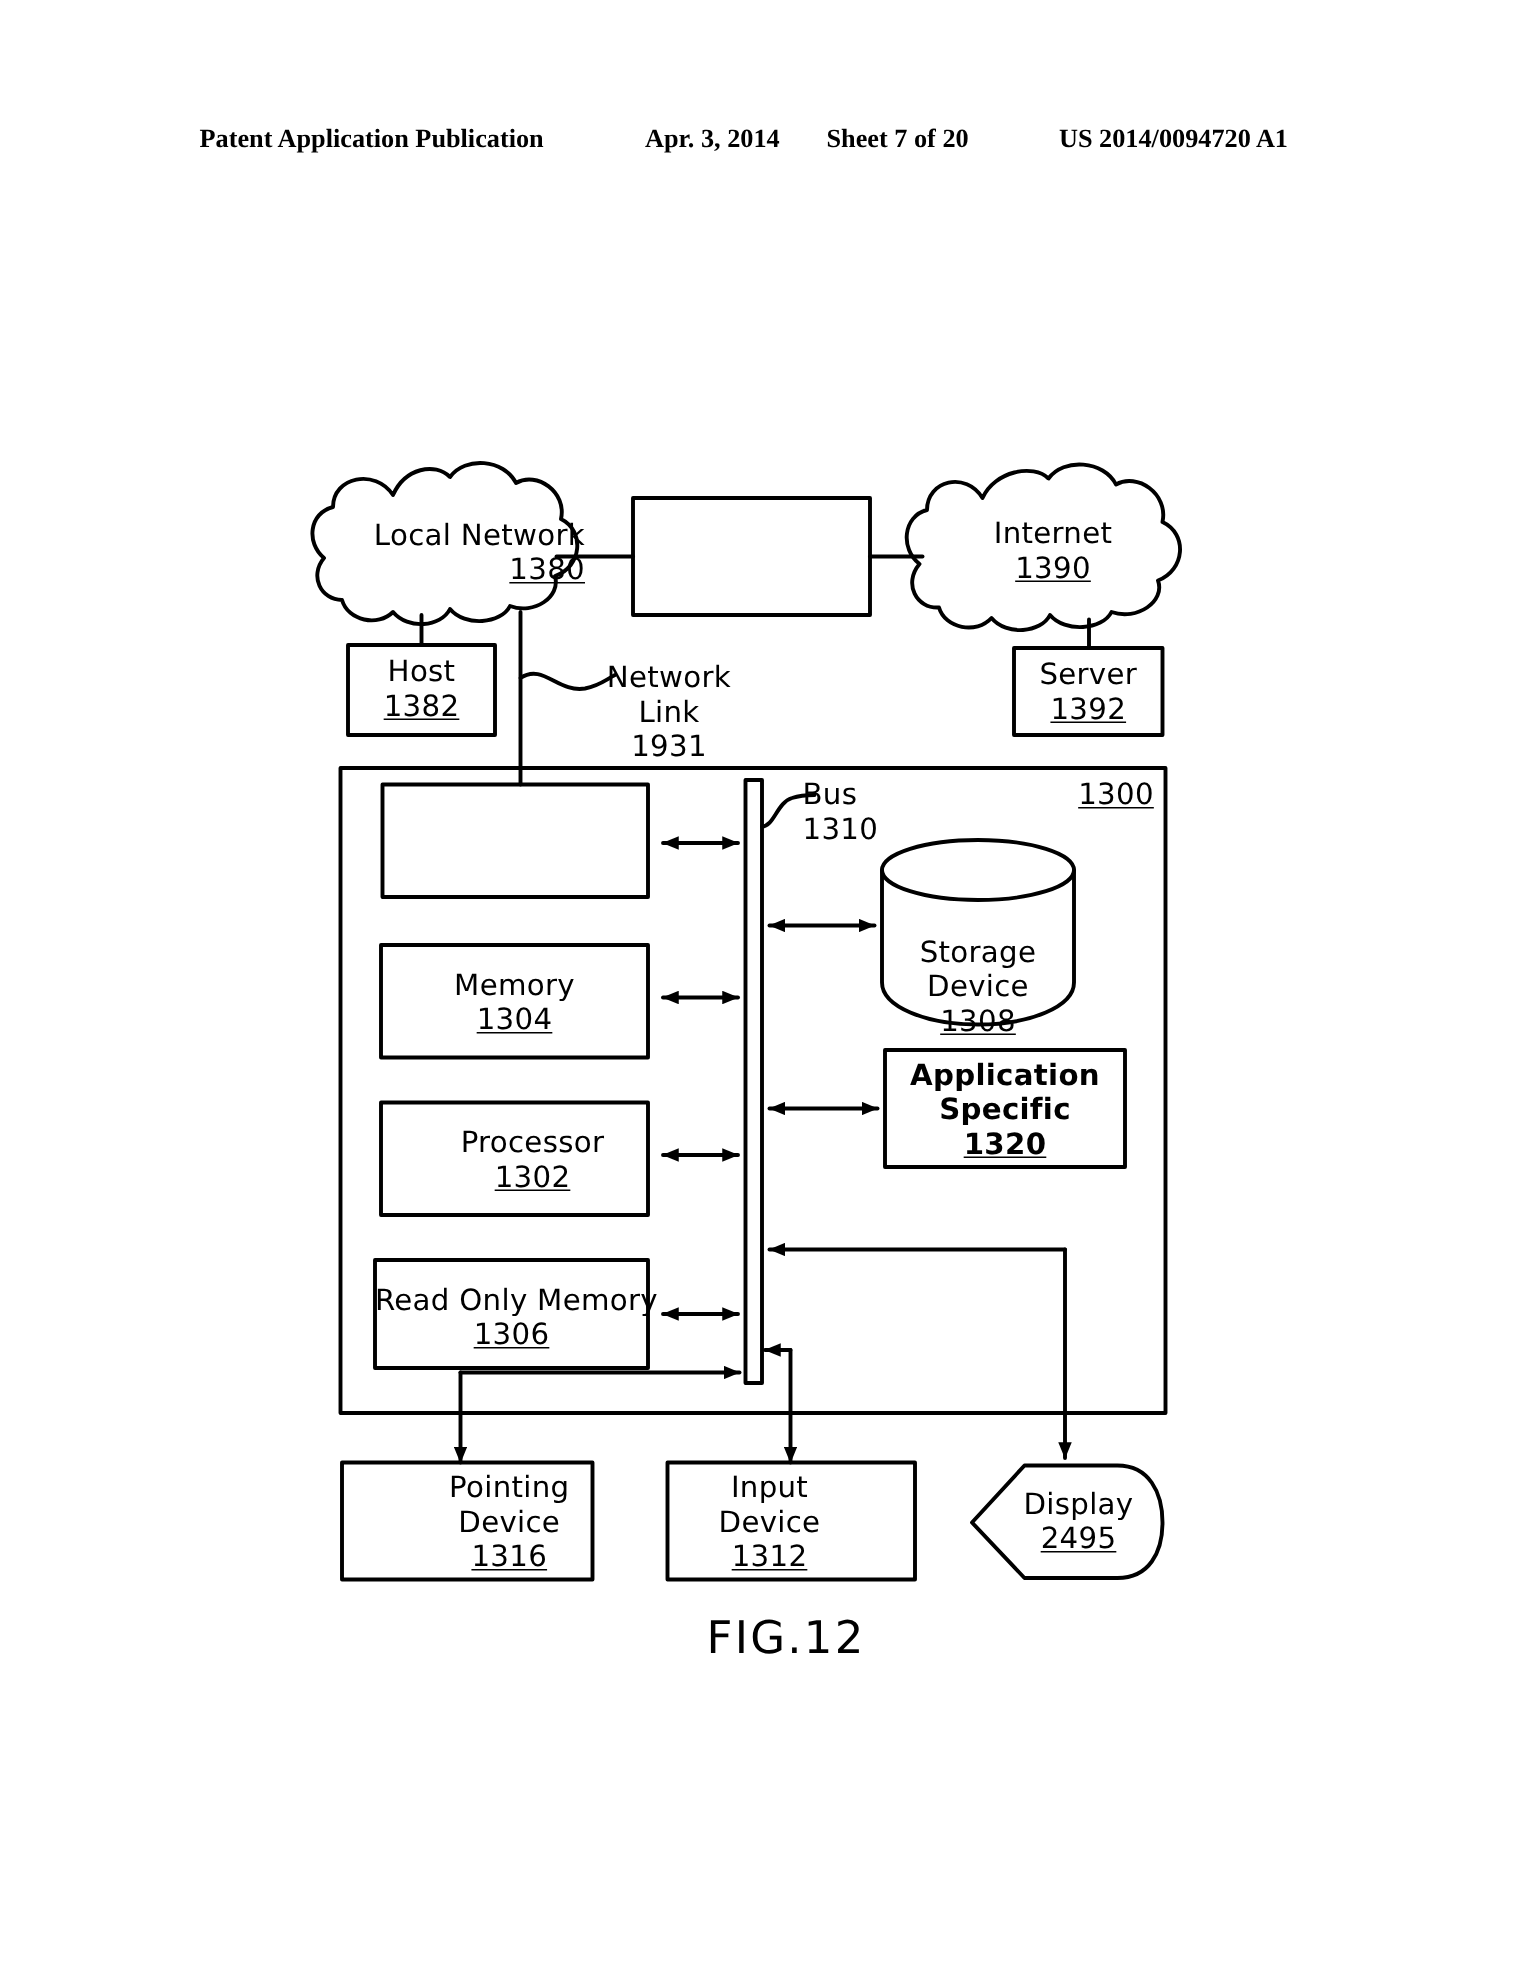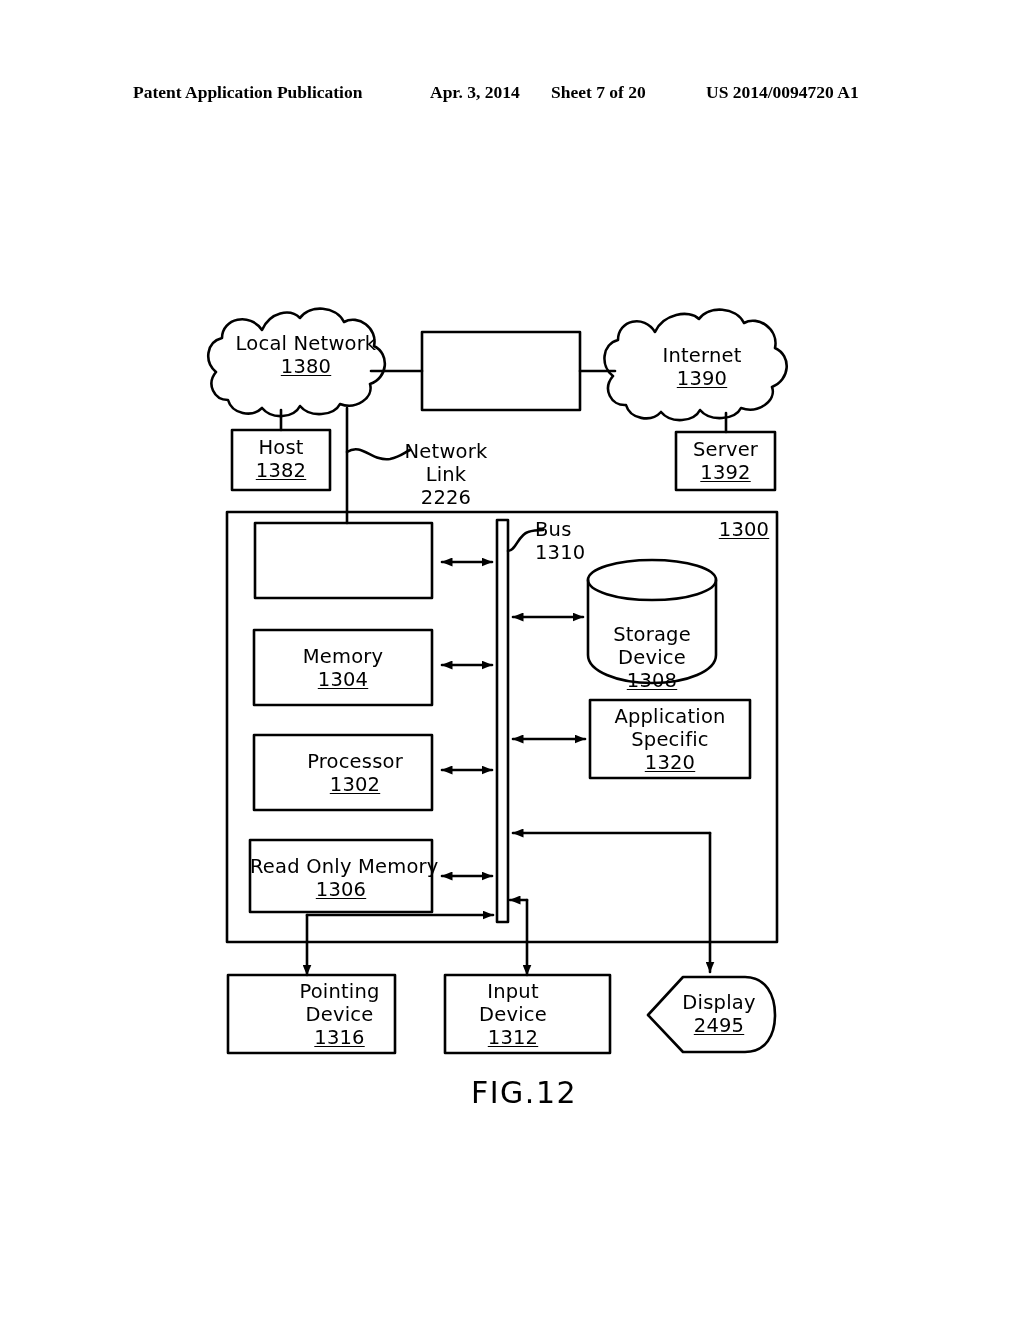--- a/index.html
+++ b/index.html
@@ -184,21 +184,21 @@
 
       <path d="M683,977
                L745,977
                C766,977 775,995 775,1015
                C775,1035 766,1052 745,1052
                L683,1052
                L648,1015 Z"></path>
     </g>
   </svg>
 
-  <div class="fig-label" style="left:222px; top:332px; width:168px;">
+  <div class="fig-label" style="left:222px; top:345px; width:168px;text-align:right;">
     <span>Local  Network</span><br>
     <span class="ref">1380</span>
   </div>
 
 
   <div class="fig-label" style="left:628px; top:344px; width:148px;">
     <span>Internet</span><br>
     <span class="ref">1390</span>
   </div>
 
@@ -208,21 +208,21 @@
   </div>
 
   <div class="fig-label" style="left:676px; top:438px; width:99px;">
     <span>Server</span><br>
     <span class="ref">1392</span>
   </div>
 
   <div class="fig-label" style="left:398px; top:440px; width:96px; text-align:center;">
     <span>Network</span><br>
     <span>Link</span><br>
-    <span class="noref">2226</span>
+    <span class="noref">1931</span>
   </div>
 
   <div class="fig-label" style="left:714px; top:518px; width:60px;">
     <span class="ref">1300</span>
   </div>
 
   <div class="fig-label" style="left:535px; top:518px; width:62px; text-align:left;">
     <span>Bus</span><br>
     <span class="noref">1310</span>
   </div>
@@ -242,21 +242,21 @@
     <span>Read  Only  Memory</span><br>
     <span class="ref">1306</span>
   </div>
 
   <div class="fig-label" style="left:588px; top:604px; width:128px;margin-top:19px;">
     <span>Storage</span><br>
     <span>Device</span><br>
     <span class="ref">1308</span>
   </div>
 
-  <div class="fig-label" style="left:590px; top:705px; width:160px;">
+  <div class="fig-label" style="left:590px; top:705px; width:160px;font-weight:bold;">
     <span>Application</span><br>
     <span>Specific</span><br>
     <span class="ref">1320</span>
   </div>
 
   <div class="fig-label" style="left:228px; top:980px; width:167px;padding-left:28px;">
     <span>Pointing</span><br>
     <span>Device</span><br>
     <span class="ref">1316</span>
   </div>

